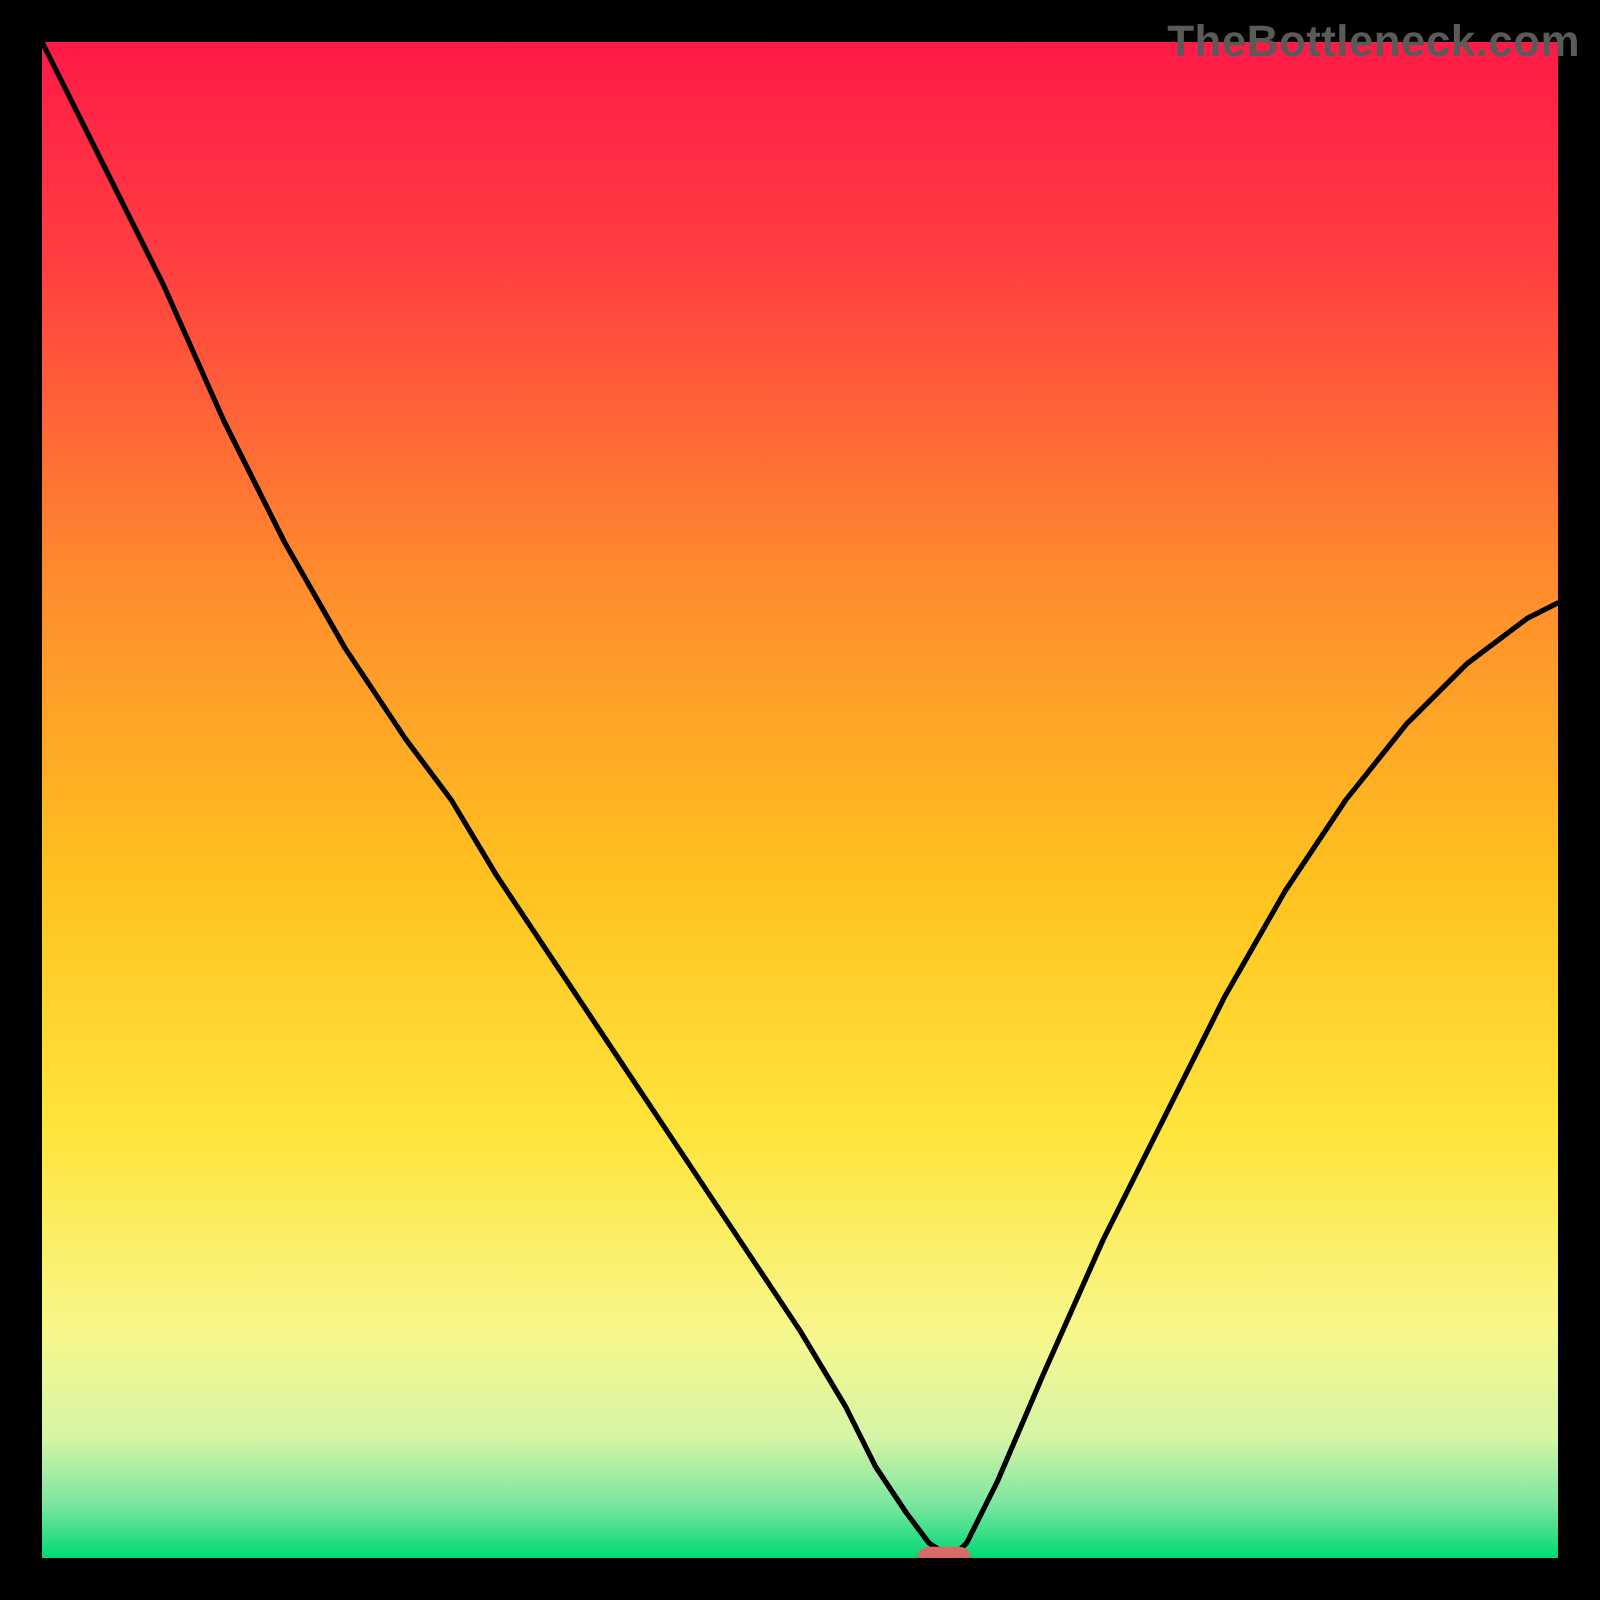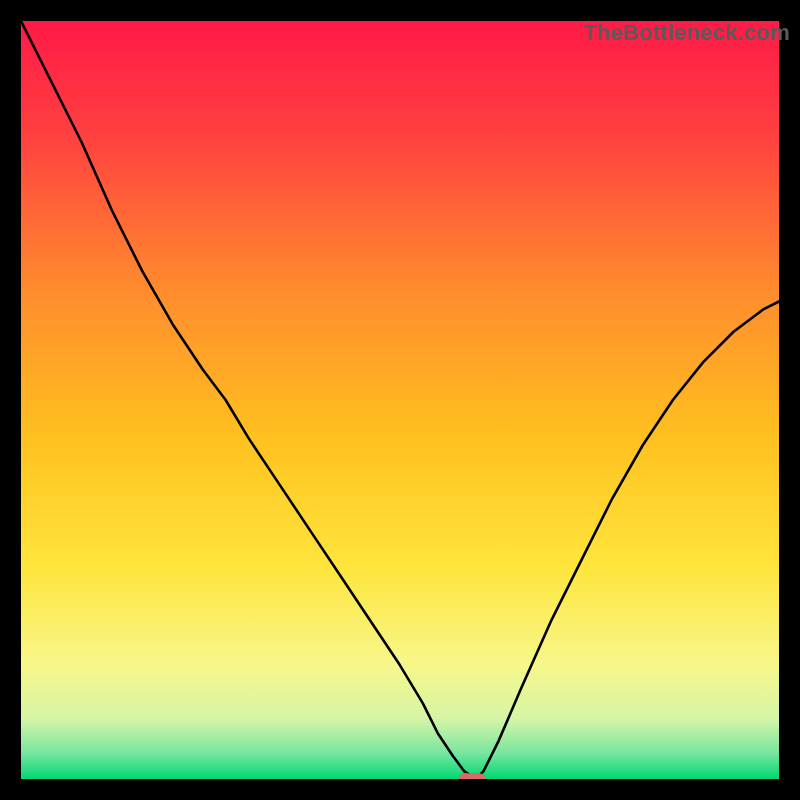--- a/index.html
+++ b/index.html
@@ -12,21 +12,21 @@
     font-family: Arial, Helvetica, sans-serif;
   }
   .frame {
     position: relative;
     width: 800px;
     height: 800px;
     background: #000;
   }
   .watermark {
     position: absolute;
-    top: 20px;
+    top: 8px;
     right: 10px;
     color: #5a5a5a;
     font-size: 22px;
     font-weight: 600;
     letter-spacing: 0.2px;
     z-index: 10;
   }
   .plot {
     position: absolute;
     left: 21px;

